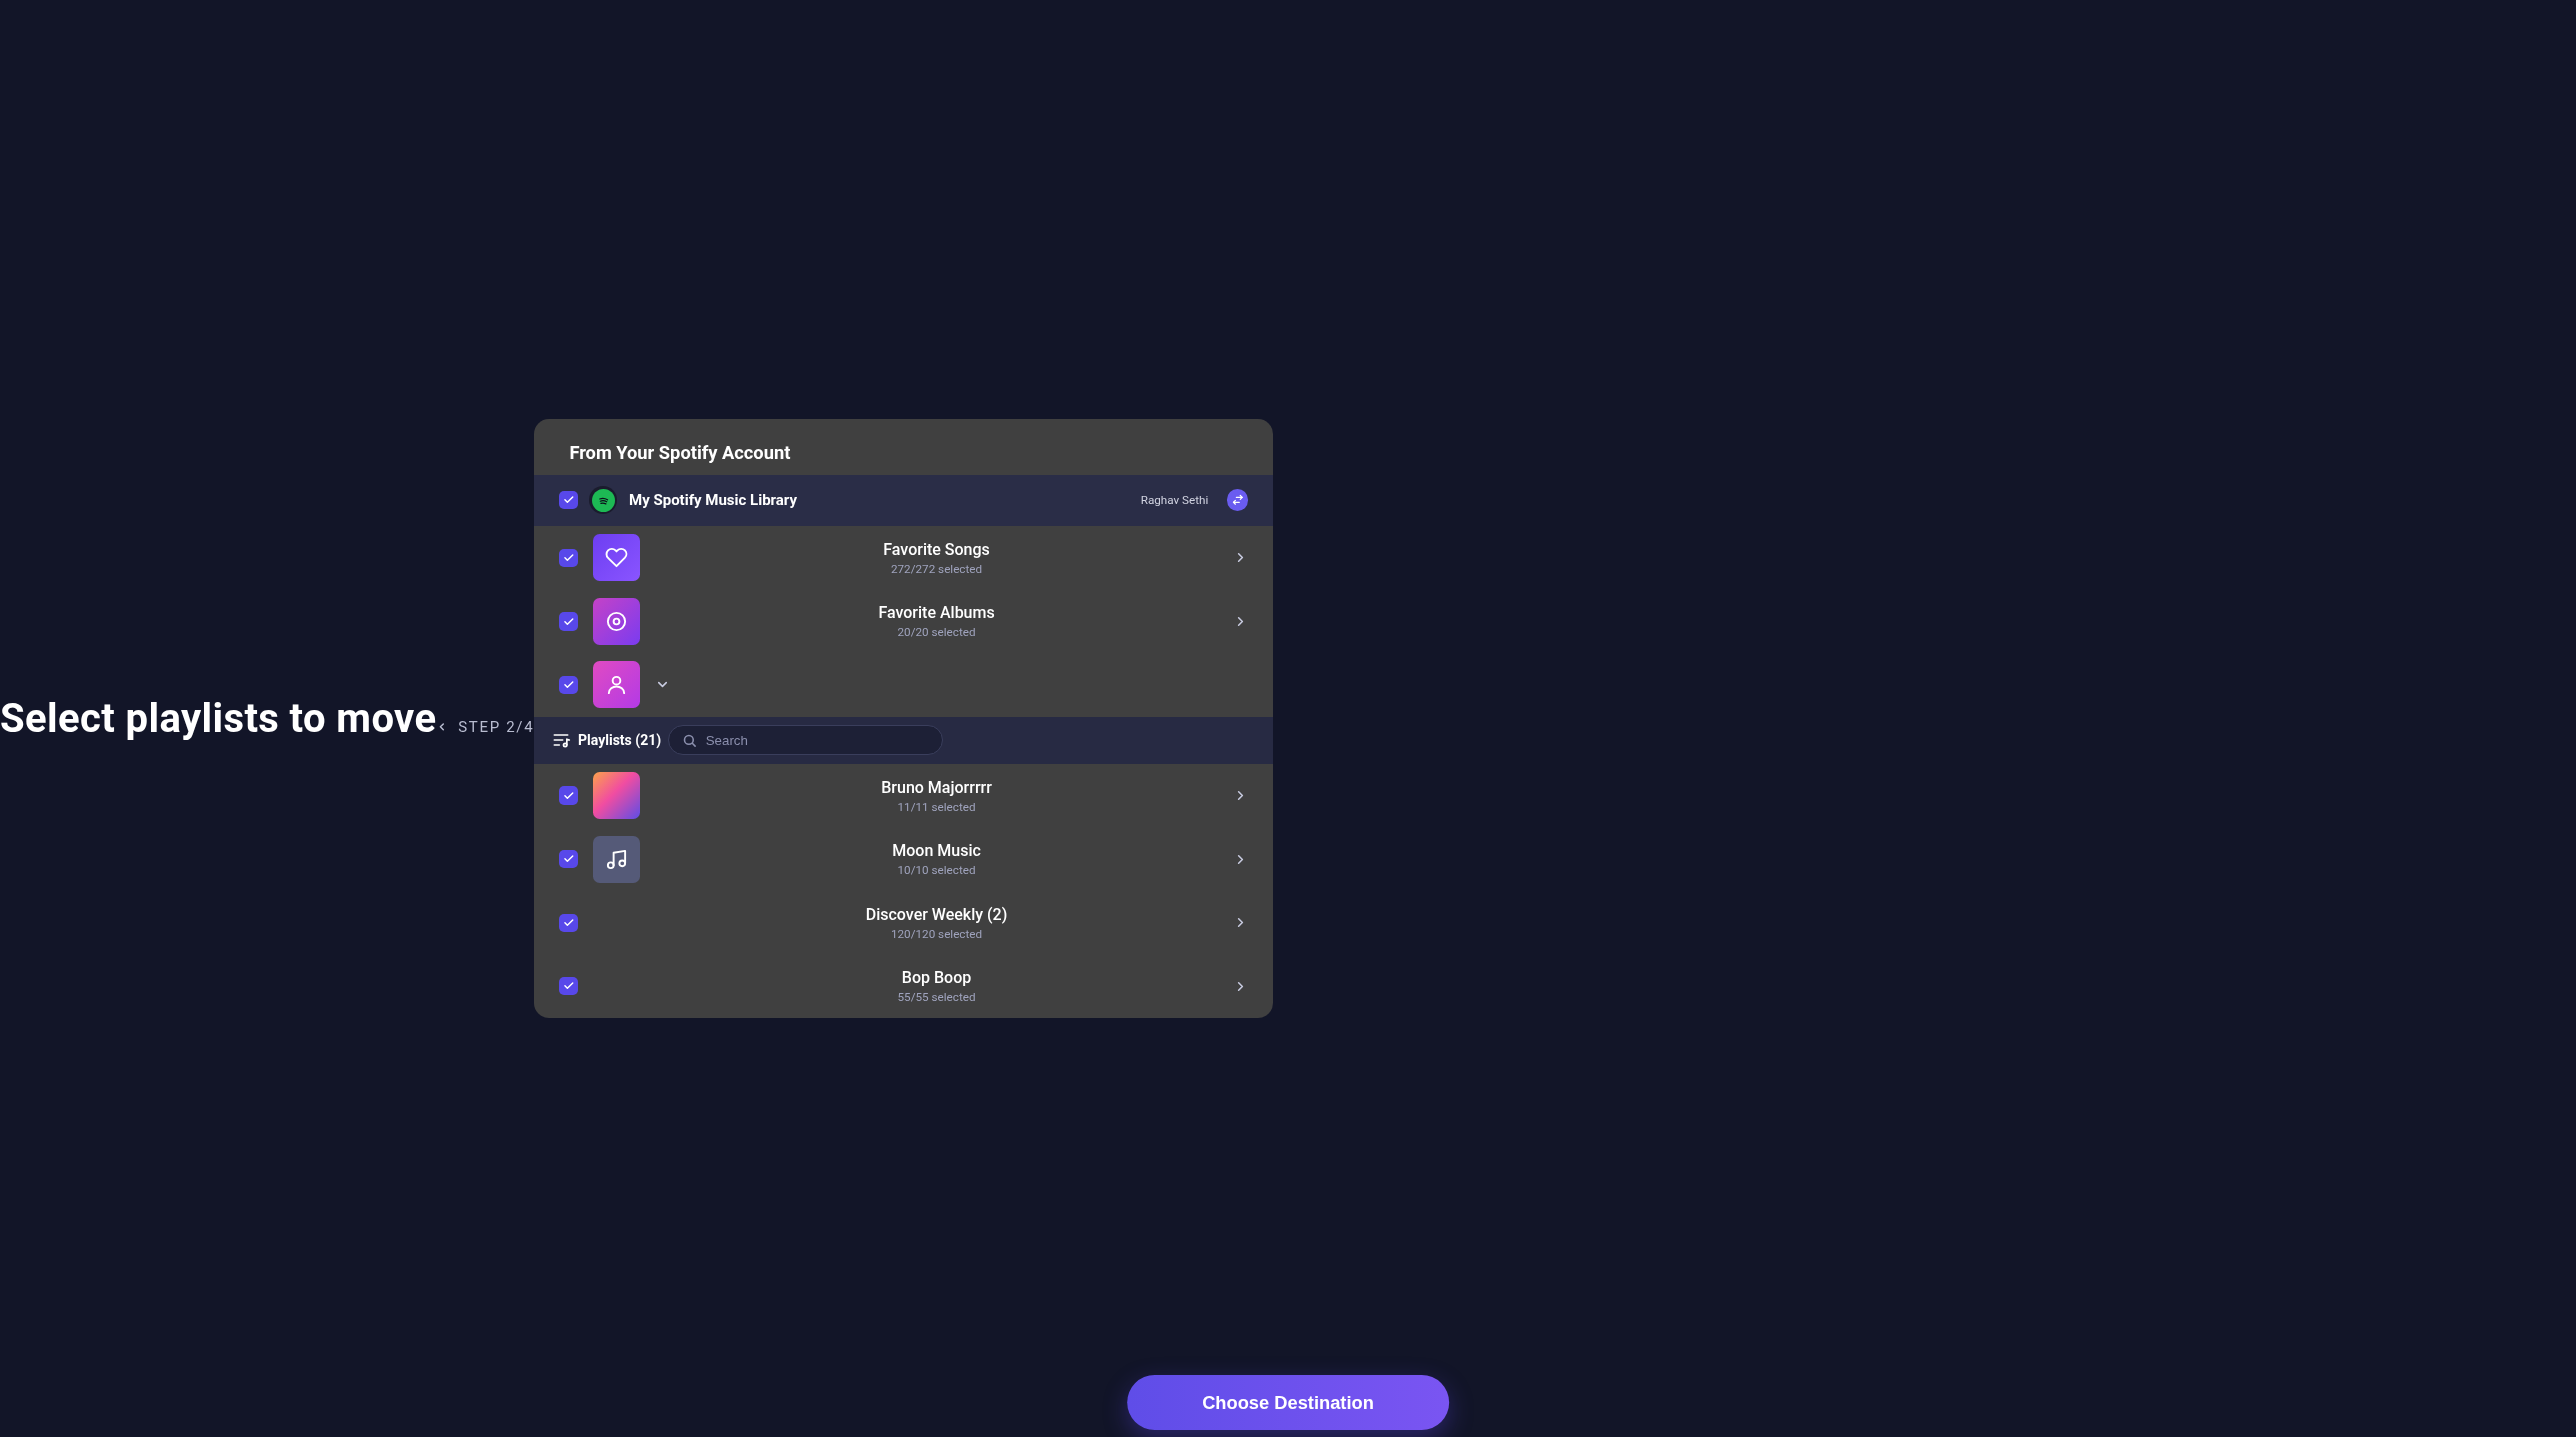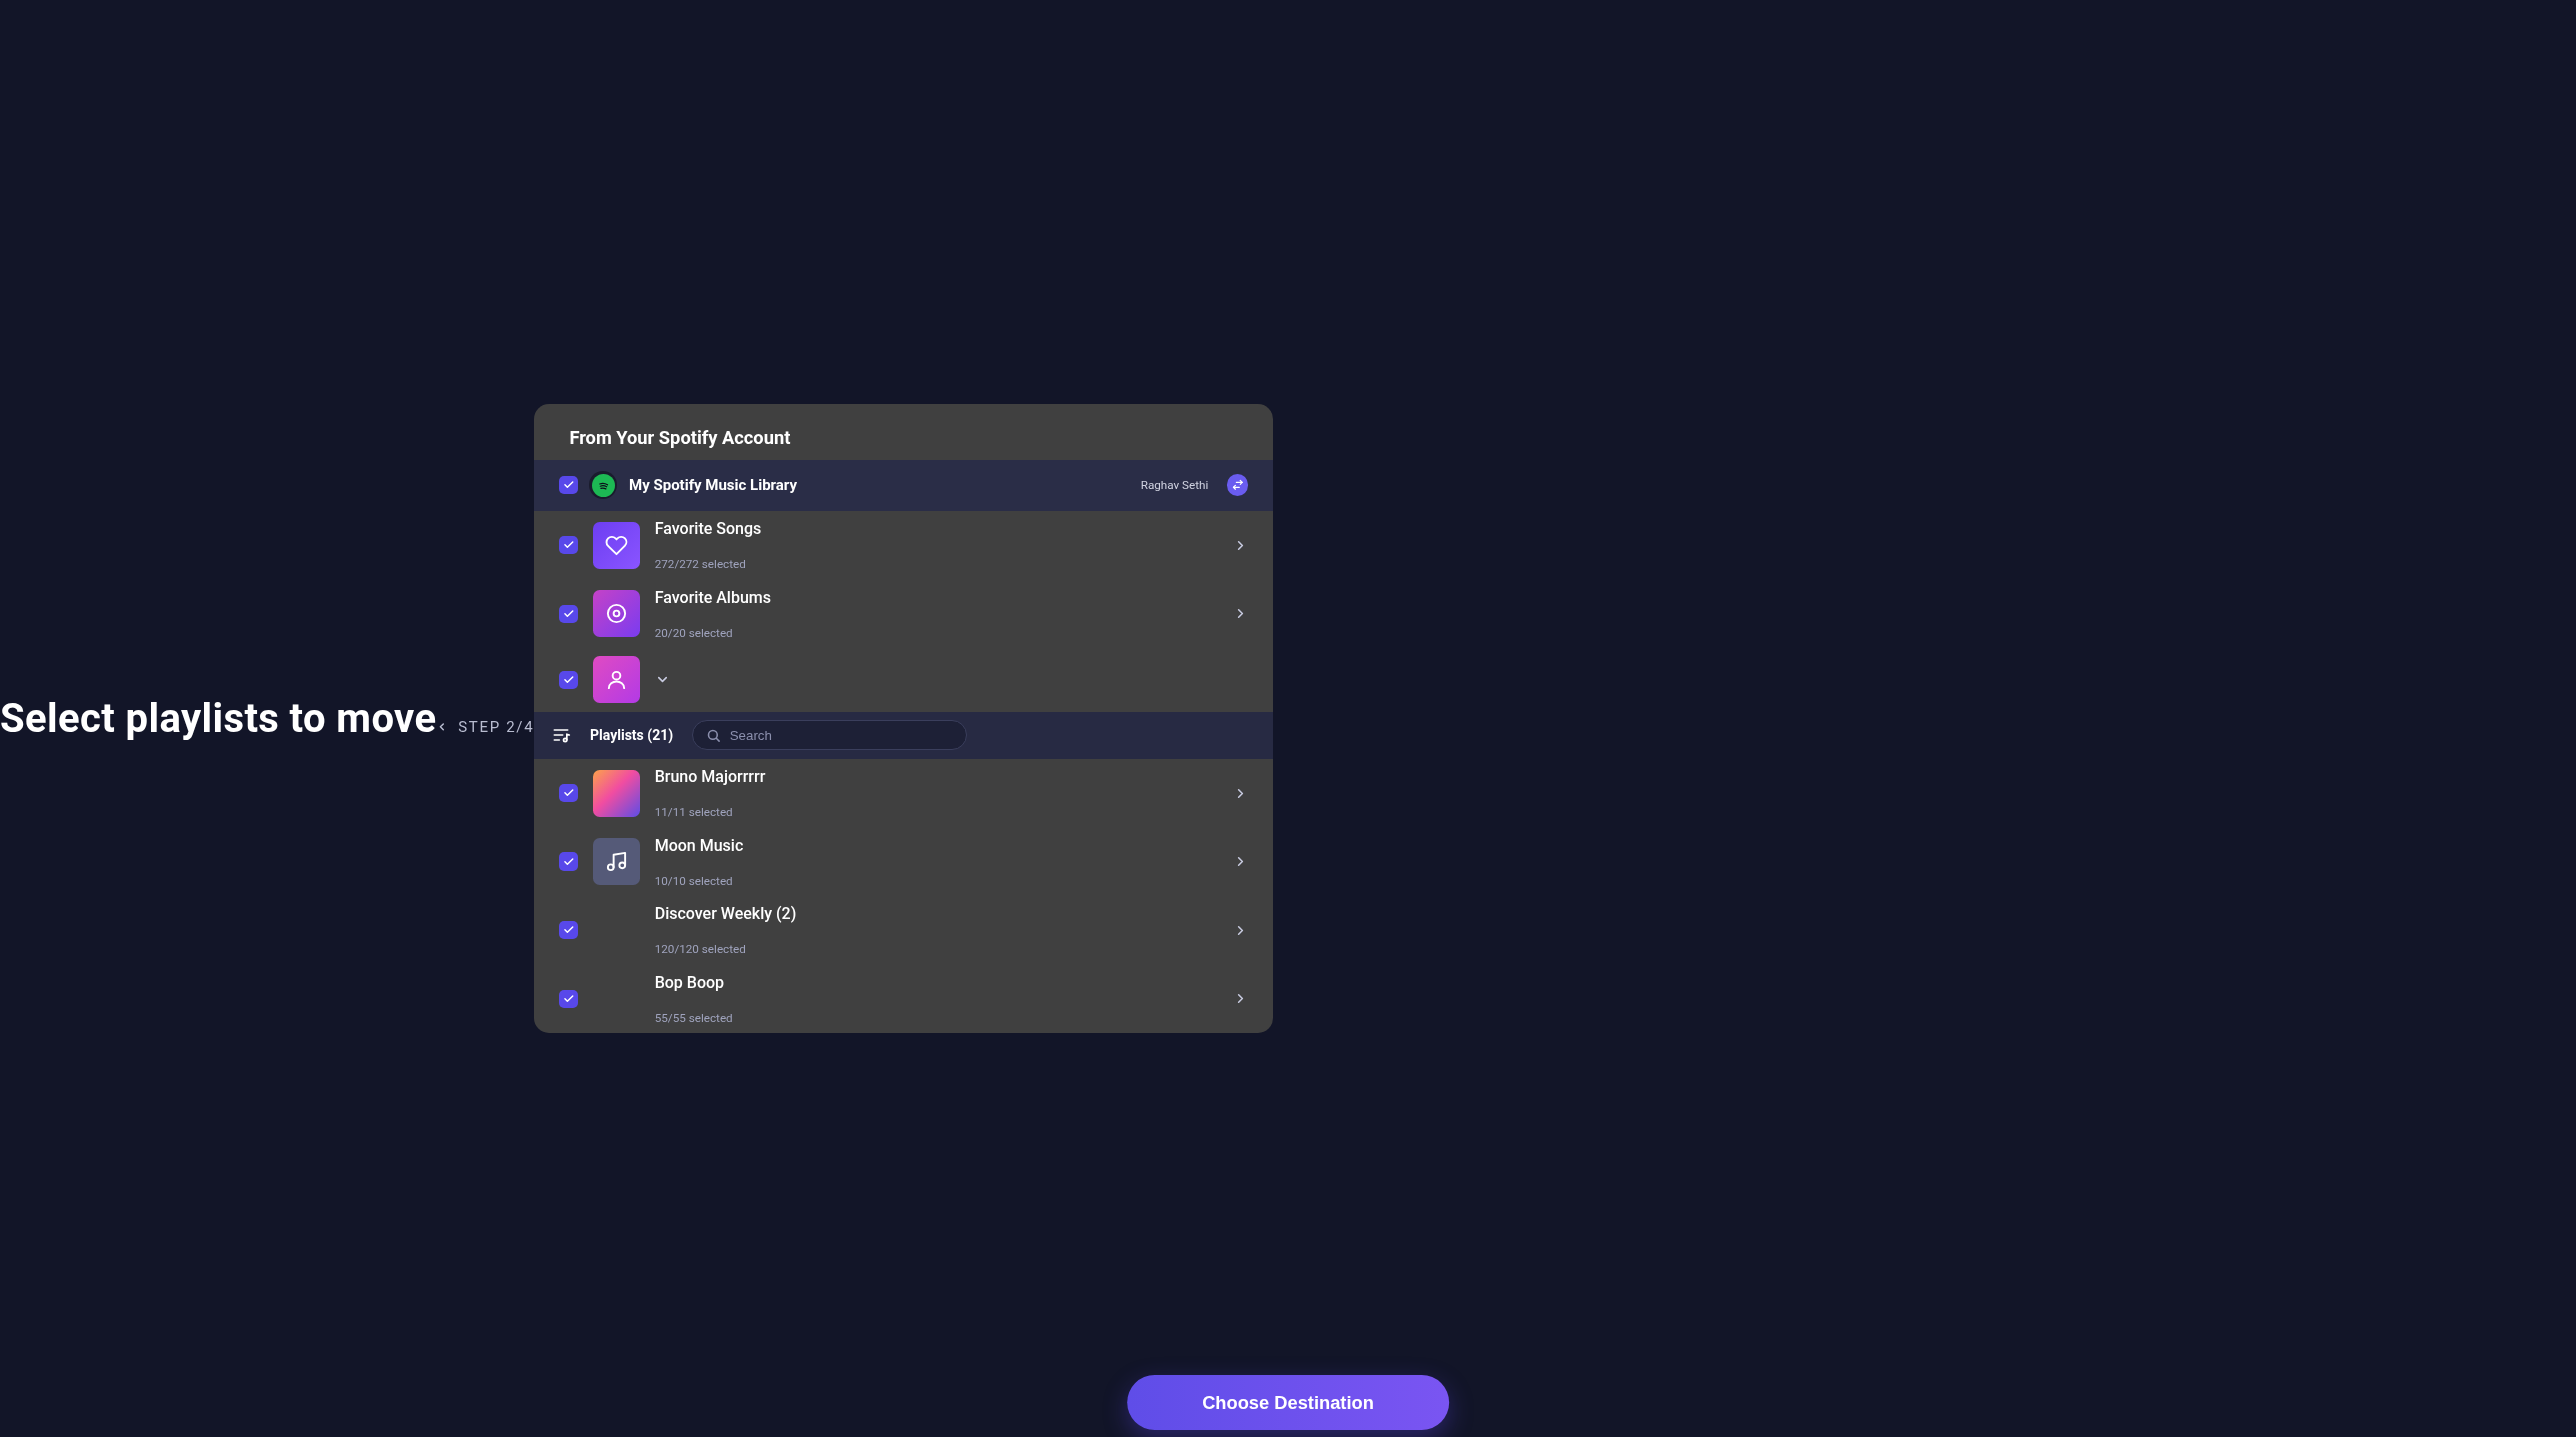--- a/index.html
+++ b/index.html
@@ -66,21 +66,21 @@
     display: flex; align-items: center;
     padding: 8.3px 25px;
     gap: 15px;
     cursor: pointer;
   }
   .row .thumb {
     width: 47px; height: 47px; border-radius: 6.7px;
     display:flex; align-items:center; justify-content:center;
     flex-shrink: 0;
   }
-  .row .text { flex: 1; display:flex; flex-direction:column; gap:19px; }
+  .row .text { flex: 1; display:flex; flex-direction:column; gap:3px;text-align:center; }
   .row .title { font-size: 16px; font-weight: 500; }
   .row .sub { font-size: 11.7px; color: #9fa3bd; }
   .row .chev { color: #c8cbe0; }
 
   .checkbox {
     width: 18.3px; height: 18.3px; border-radius: 5px;
     background: #5848ea;
     display:flex; align-items:center; justify-content:center;
     flex-shrink: 0;
   }
@@ -114,21 +114,21 @@
   }
   .grad-collage2 div:nth-child(1){background:#d4a890;}
   .grad-collage2 div:nth-child(2){background:#4a7a82;}
   .grad-collage2 div:nth-child(3){background:#2b2f38;}
   .grad-collage2 div:nth-child(4){background:#3b6a5a;}
 
   .playlists-bar {
     display:flex; align-items:center;
     background:#272a43;
     padding: 8.3px 16.7px;
-    gap: 19px;
+    gap: 7px;
   }
   .playlists-bar .label { font-weight:700; font-size:14px; }
   .search {
     flex: 0 0 275px;
     display:flex; align-items:center;
     background:#1d2036;
     border:0.8px solid #3a3e5c;
     border-radius: 18.3px;
     padding: 6.7px 13.3px;
     gap: 8.3px;

